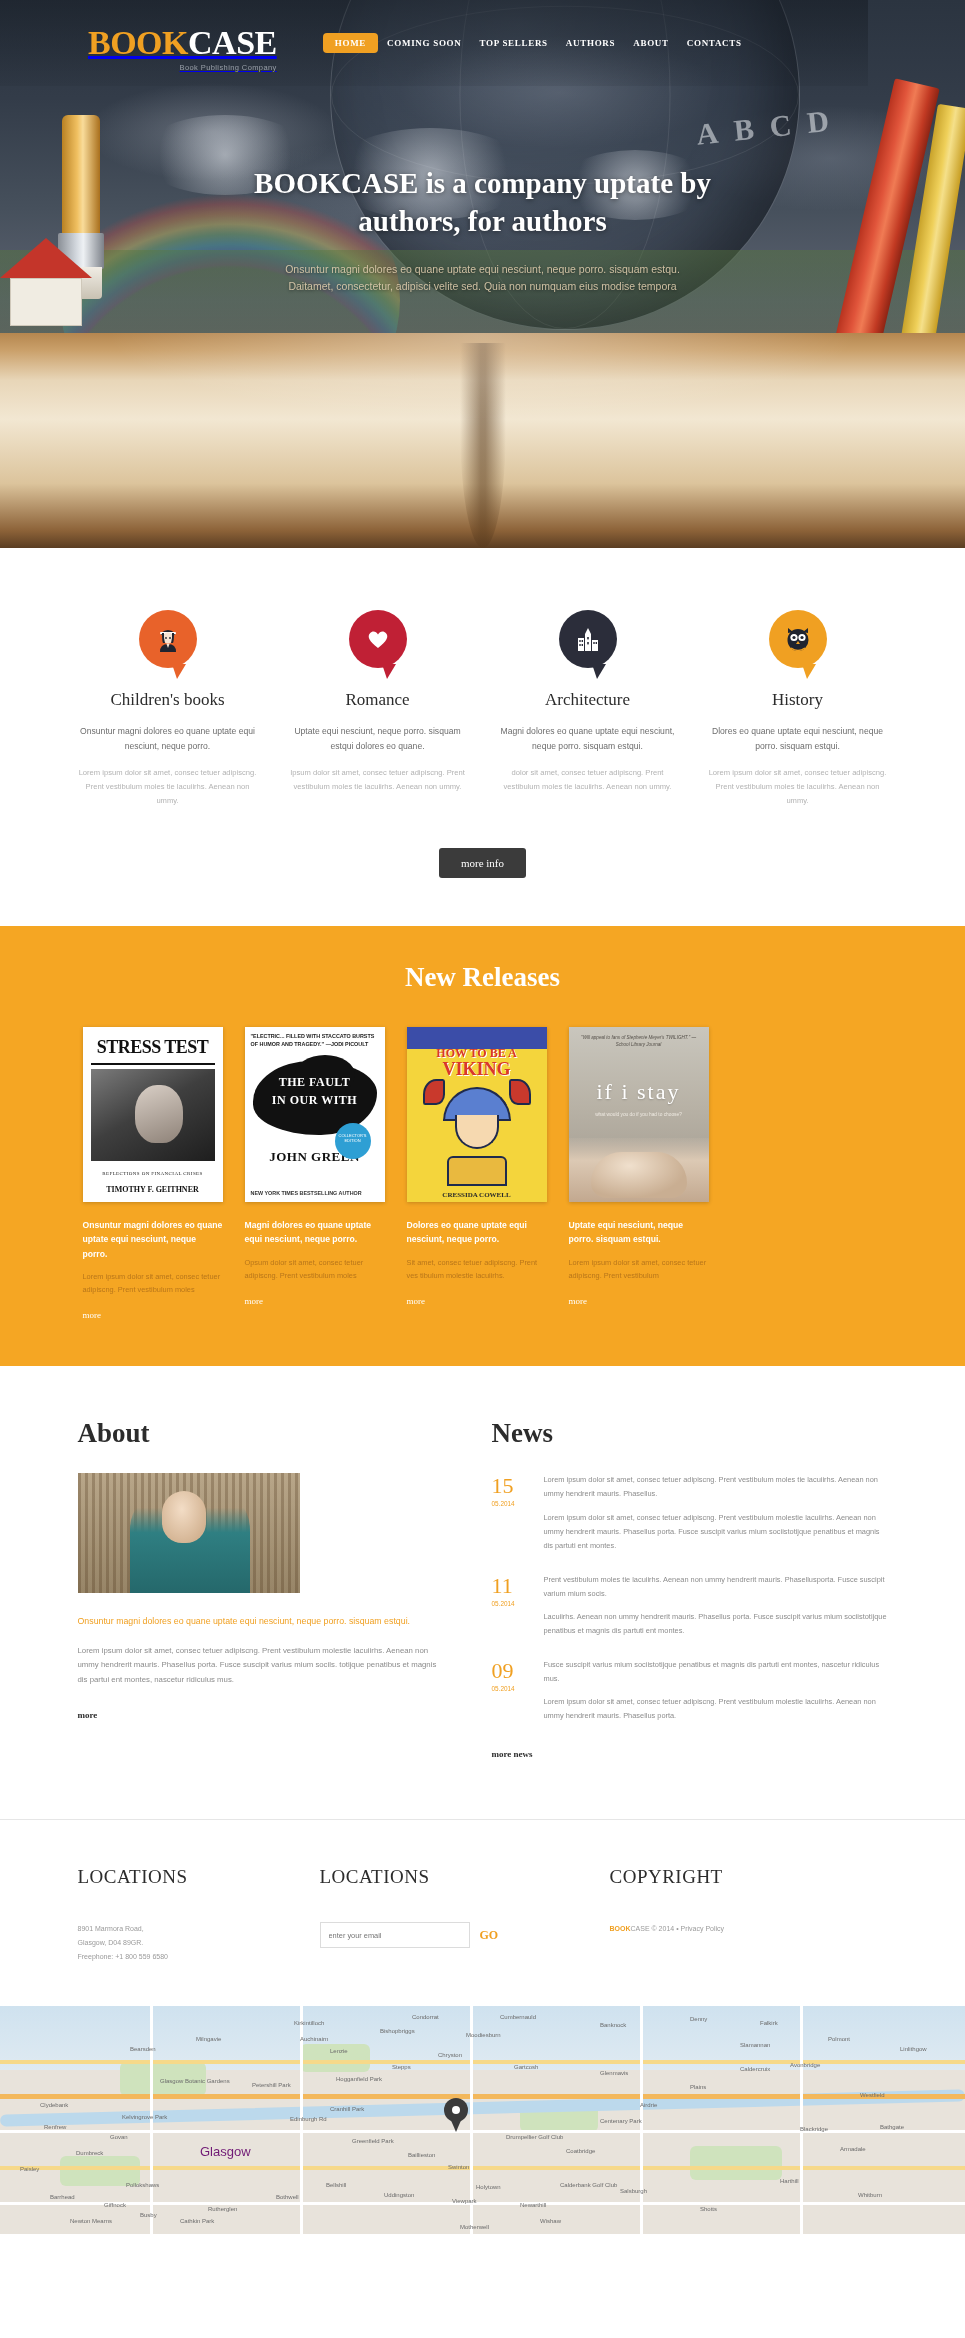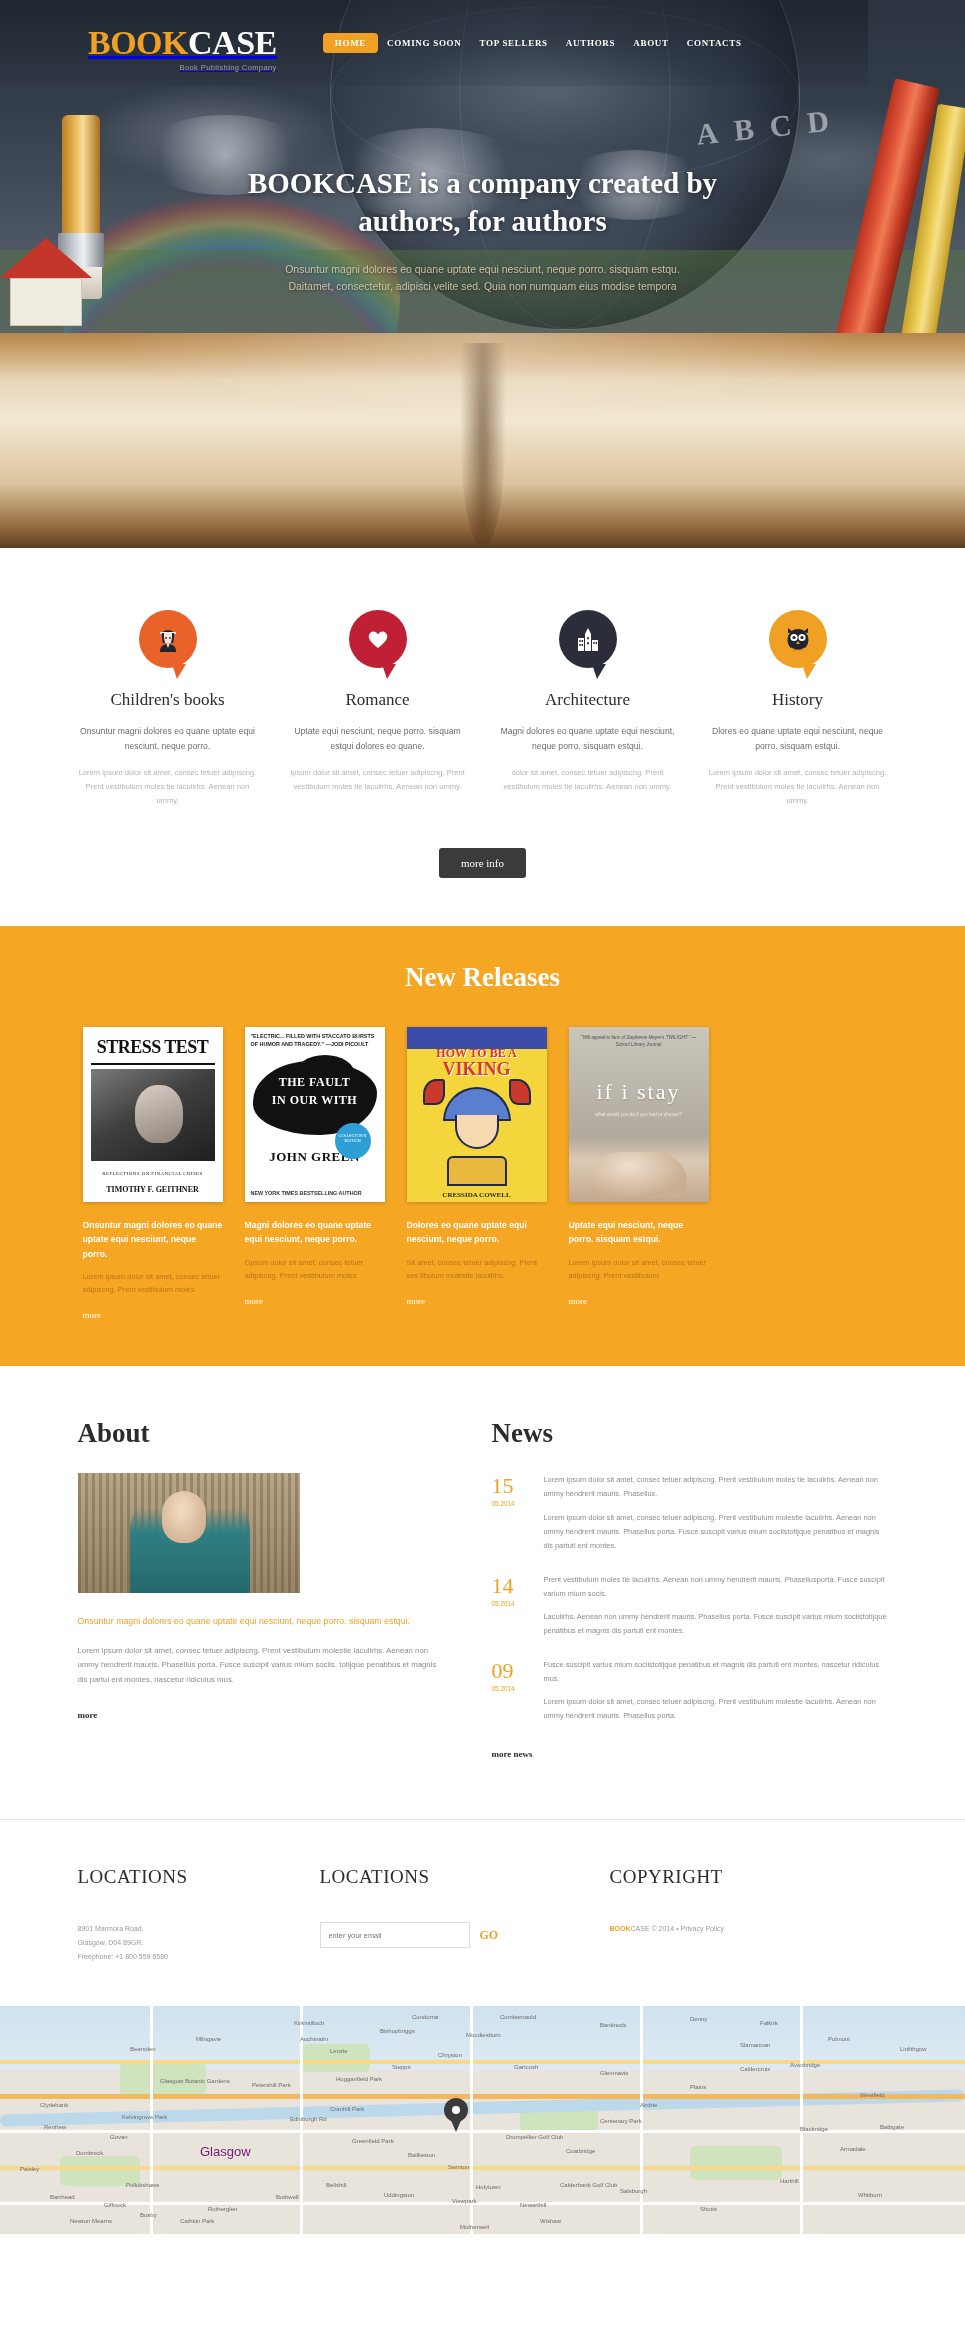--- a/index.html
+++ b/index.html
@@ -575,21 +575,21 @@
         <a href="#">COMING SOON</a>
         <a href="#">TOP SELLERS</a>
         <a href="#">AUTHORS</a>
         <a href="#">ABOUT</a>
         <a href="#">CONTACTS</a>
       </nav>
     </div>
 
     <div class="hero-copy">
       <h1 class="hero-title">
-        <span>BOOKCASE is a company created by</span><br>
+        <span>BOOKCASE is a company uptate by</span><br>
         <span>authors, for authors</span>
       </h1>
       <p class="hero-sub">
         <span>Onsuntur magni dolores eo quane uptate equi nesciunt, neque porro. sisquam estqu.</span><br>
         <span>Daitamet, consectetur, adipisci velite sed. Quia non numquam eius modise tempora</span>
       </p>
     </div>
   </section>
 
   <section class="cats">
@@ -775,21 +775,21 @@
           <div class="m">05.2014</div>
         </div>
         <div class="news-text">
           <p>Lorem ipsum dolor sit amet, consec tetuer adipiscng. Prent vestibulum moles tie lacuiirhs.  Aenean non ummy hendrerit mauris. Phasellus.</p>
           <p>Lorem ipsum dolor sit amet, consec tetuer adipiscng. Prent vestibulum molestie lacuiirhs. Aenean non ummy hendrerit mauris. Phasellus porta. Fusce suscipit varius mium sociistotijque penatibus et magnis dis partuti ent  montes.</p>
         </div>
       </div>
 
       <div class="news-item">
         <div class="news-date">
-          <div class="d">14</div>
+          <div class="d">11</div>
           <div class="m">05.2014</div>
         </div>
         <div class="news-text">
           <p>Prent vestibulum moles tie lacuiirhs.  Aenean non ummy hendrerit mauris. Phasellusporta. Fusce suscipit varium mium socis.</p>
           <p>Lacuiirhs.  Aenean non ummy hendrerit mauris. Phasellus porta. Fusce suscipit varius mium sociistotijque penatibus et magnis dis partuti ent  montes.</p>
         </div>
       </div>
 
       <div class="news-item">
         <div class="news-date">

